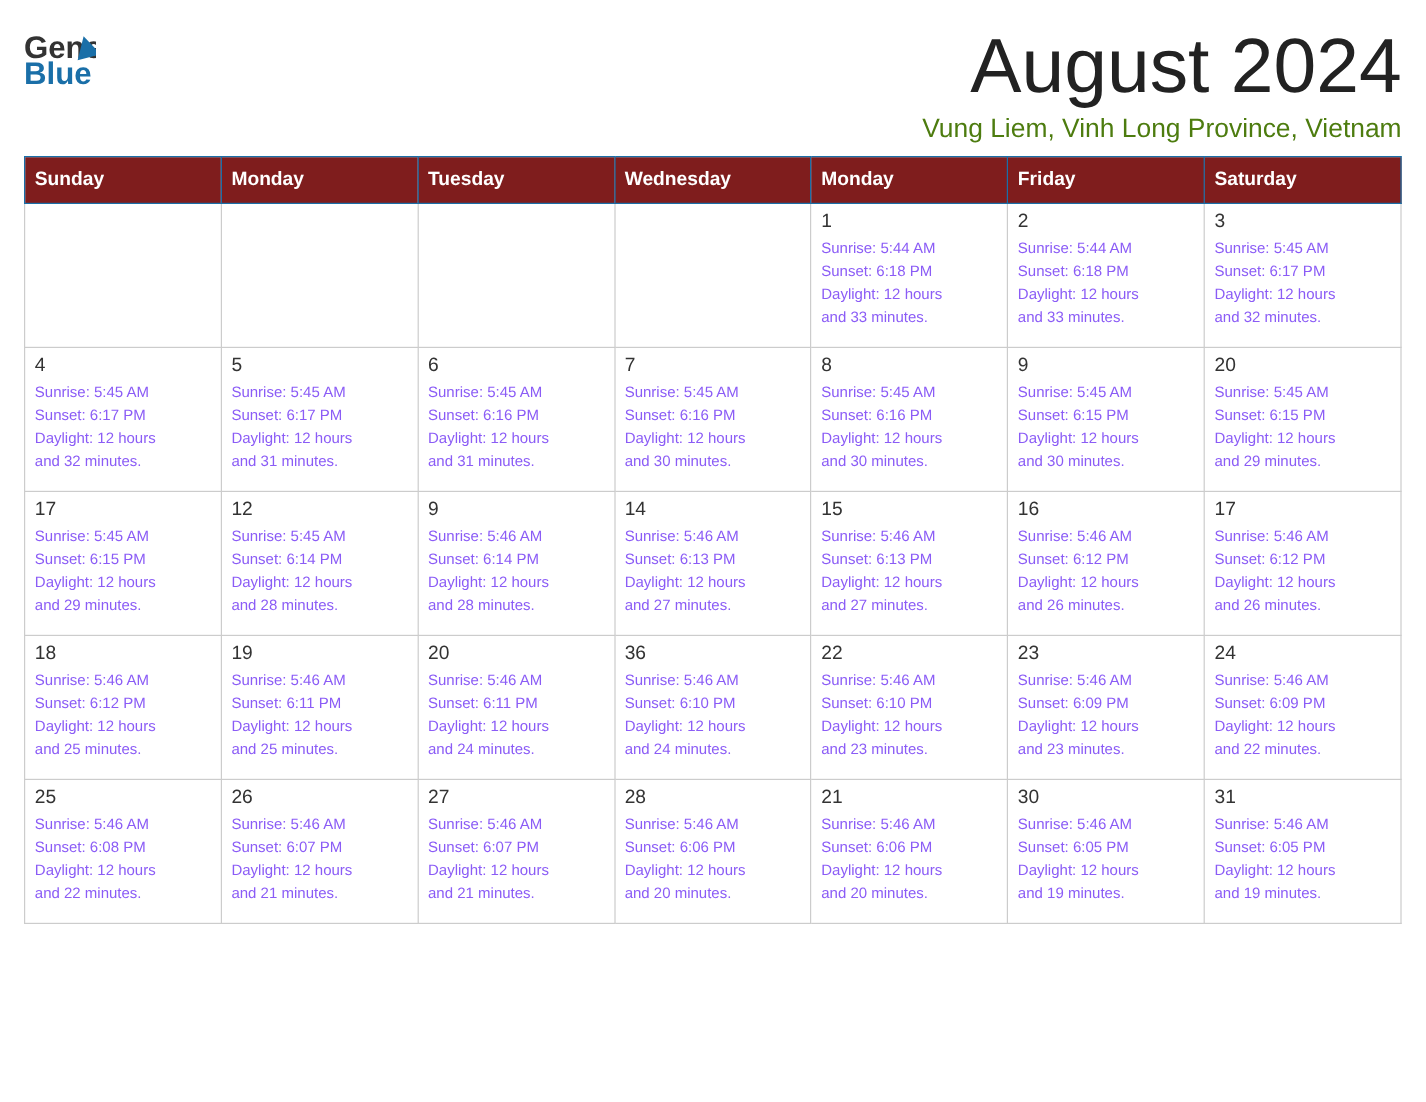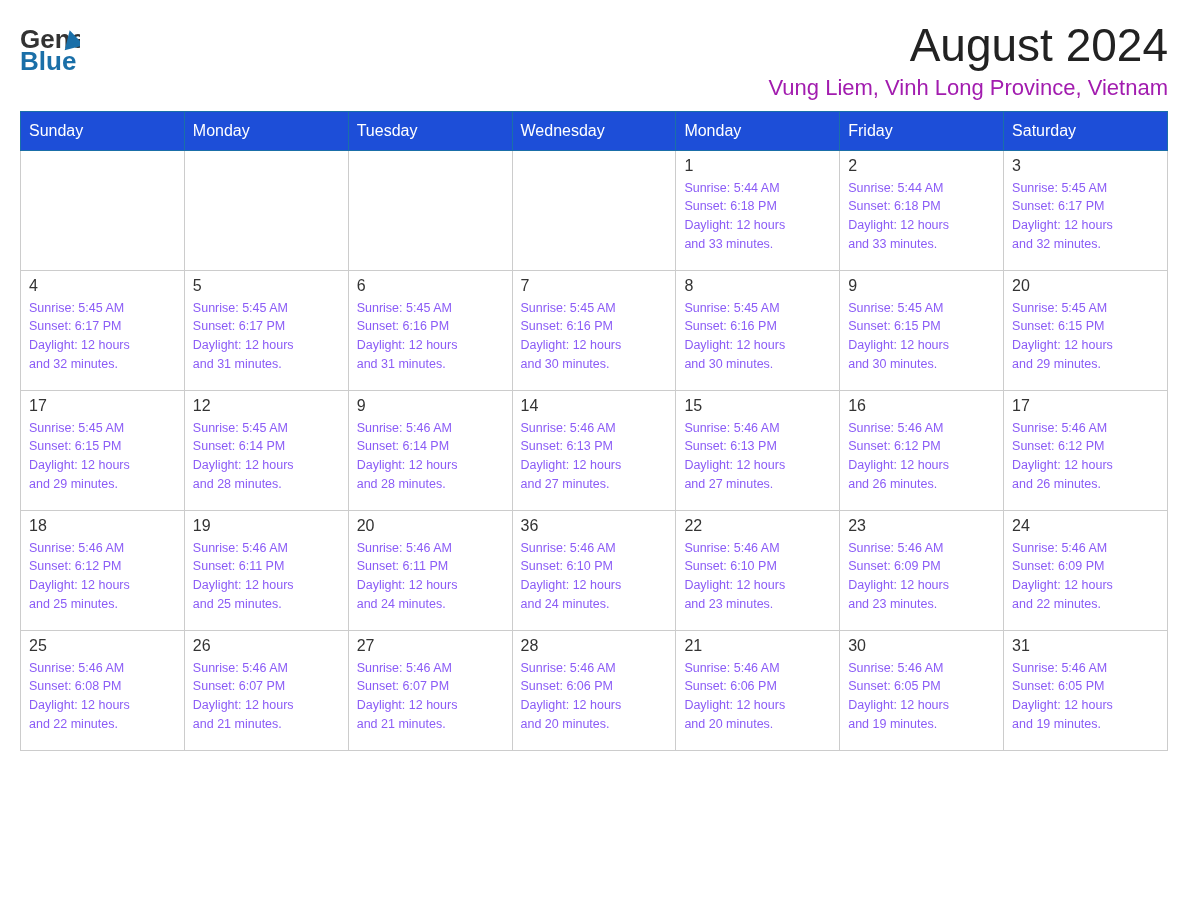--- a/index.html
+++ b/index.html
@@ -18,42 +18,42 @@
     }
     .logo {
       display: flex;
       flex-direction: column;
       align-items: flex-start;
     }
     .title-section {
       text-align: right;
     }
     .month-title {
-      font-size: 46px;
+      font-size: 64px;
       font-weight: normal;
       color: #222;
       line-height: 1.1;
     }
     .location {
       font-size: 22px;
-      color: #a21caf;
+      color: #4d7c0f;
       margin-top: 4px;
     }
     .calendar {
       width: 100%;
       border-collapse: collapse;
       margin-top: 10px;
     }
     .calendar th {
-      background-color: #1d4ed8;
+      background-color: #7f1d1d;
       color: #fff;
       padding: 10px 8px;
       text-align: left;
       font-size: 16px;
-      font-weight: normal;
+      font-weight: bold;
       border: 1px solid #1a6fa8;
     }
     .calendar td {
       border: 1px solid #ccc;
       vertical-align: top;
       padding: 6px 8px;
       width: 14.28%;
       height: 120px;
       font-size: 13px;
       color: #333;

